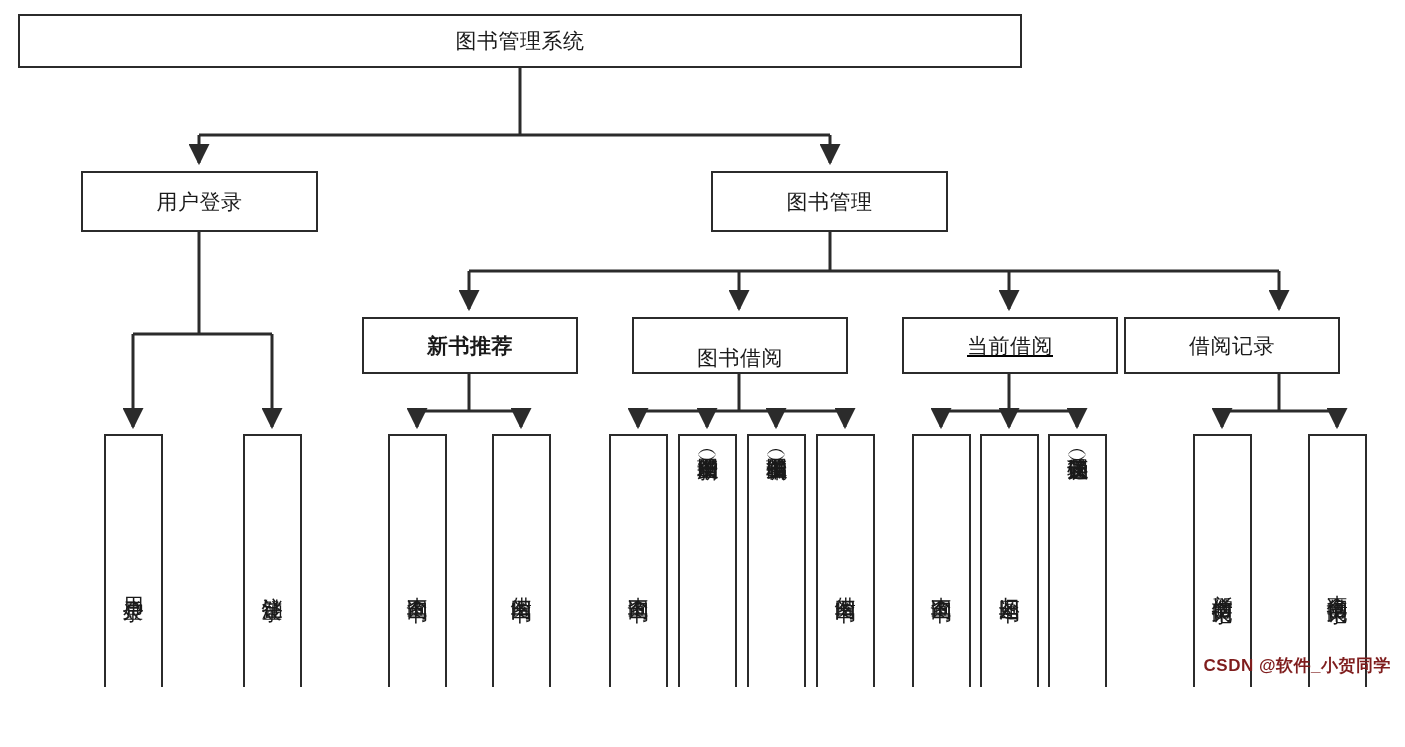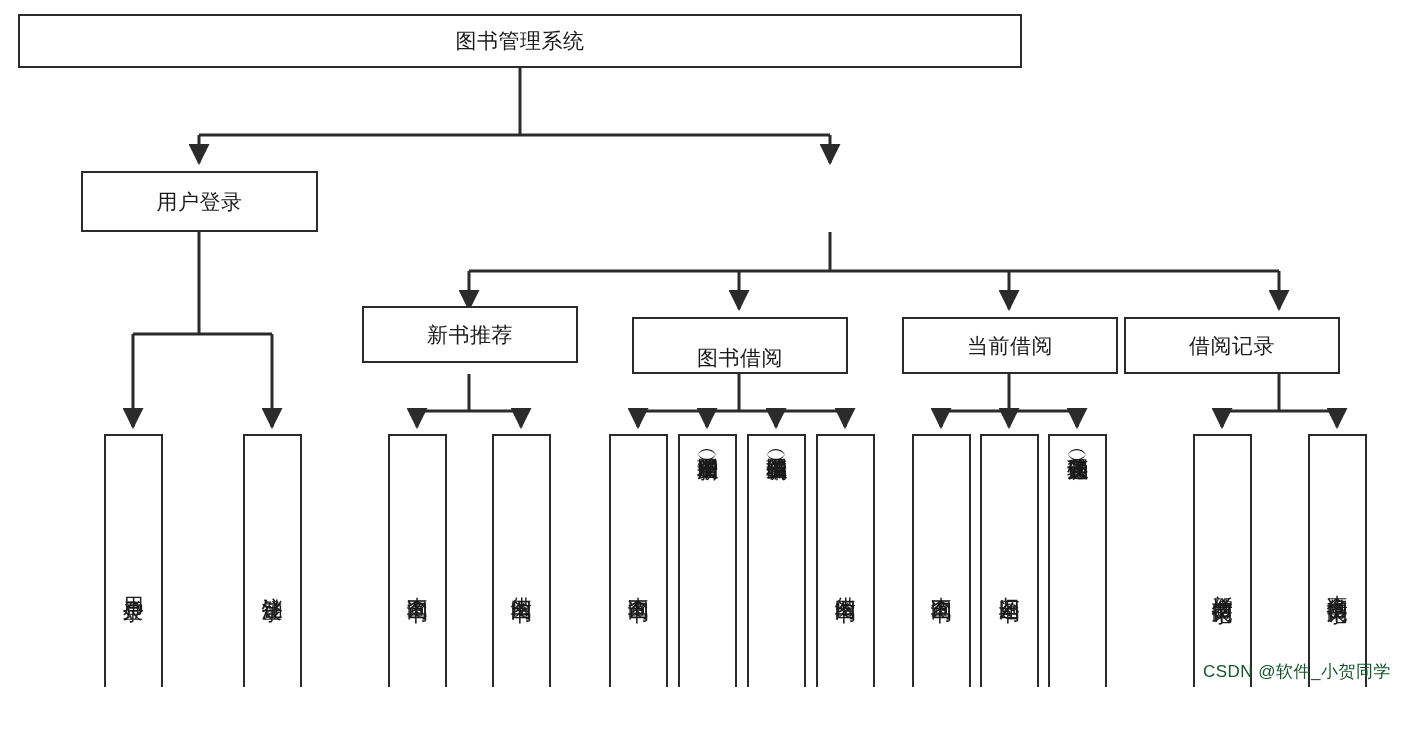--- a/index.html
+++ b/index.html
@@ -60,26 +60,27 @@
     letter-spacing: 0px;
     line-height: 1.16;
   }
   .leaf.centered {
     align-items: center;
     padding-top: 0;
   }
   .watermark {
     position: absolute;
     right: 14px;
-    bottom: 4px;
+    bottom: 10px;
     font-size: 17px;
-    color: #14532d;
+    color: #7f1d1d;
     z-index: 5;
     white-space: nowrap;
     letter-spacing: 0.5px;
+    font-weight: bold;
   }
 </style>
 </head>
 <body>
 
 <div id="canvas">
 
   <svg class="wires" viewBox="0 0 1405 747" xmlns="http://www.w3.org/2000/svg">
     <defs>
       <marker id="arrow" viewBox="0 0 10 10" refX="9" refY="5" markerWidth="7" markerHeight="7" orient="auto-start-reverse">
@@ -131,30 +132,33 @@
   </svg>
 
   <div class="node level-root" style="left:18px; top:14px; width:1004px; height:54px;">
     <span class="node-label">图书管理系统</span>
   </div>
 
   <div class="node level-2" style="left:81px; top:171px; width:237px; height:61px;">
     <span class="node-label">用户登录</span>
   </div>
 
-
-  <div class="node level-3" style="left:362px; top:306px; width:216px; height:57px;">
+  <div class="node level-2" style="left:711px; top:171px; width:237px; height:61px;">
+    <span class="node-label">图书管理</span>
+  </div>
+
+  <div class="node level-3" style="left:362px; top:317px; width:216px; height:57px;font-weight:bold;">
     <span class="node-label">新书推荐</span>
   </div>
 
   <div class="node level-3" style="left:632px; top:317px; width:216px; height:57px;align-items:flex-end;">
     <span class="node-label">图书借阅</span>
   </div>
 
-  <div class="node level-3" style="left:902px; top:317px; width:216px; height:57px;">
+  <div class="node level-3" style="left:902px; top:317px; width:216px; height:57px;text-decoration:underline;">
     <span class="node-label">当前借阅</span>
   </div>
 
   <div class="node level-3" style="left:1124px; top:317px; width:216px; height:57px;">
     <span class="node-label">借阅记录</span>
   </div>
 
   <div class="node leaf centered" style="left:104px; top:434px; width:59px; height:299px;">
     <span class="node-label">用户登录</span>
   </div>

